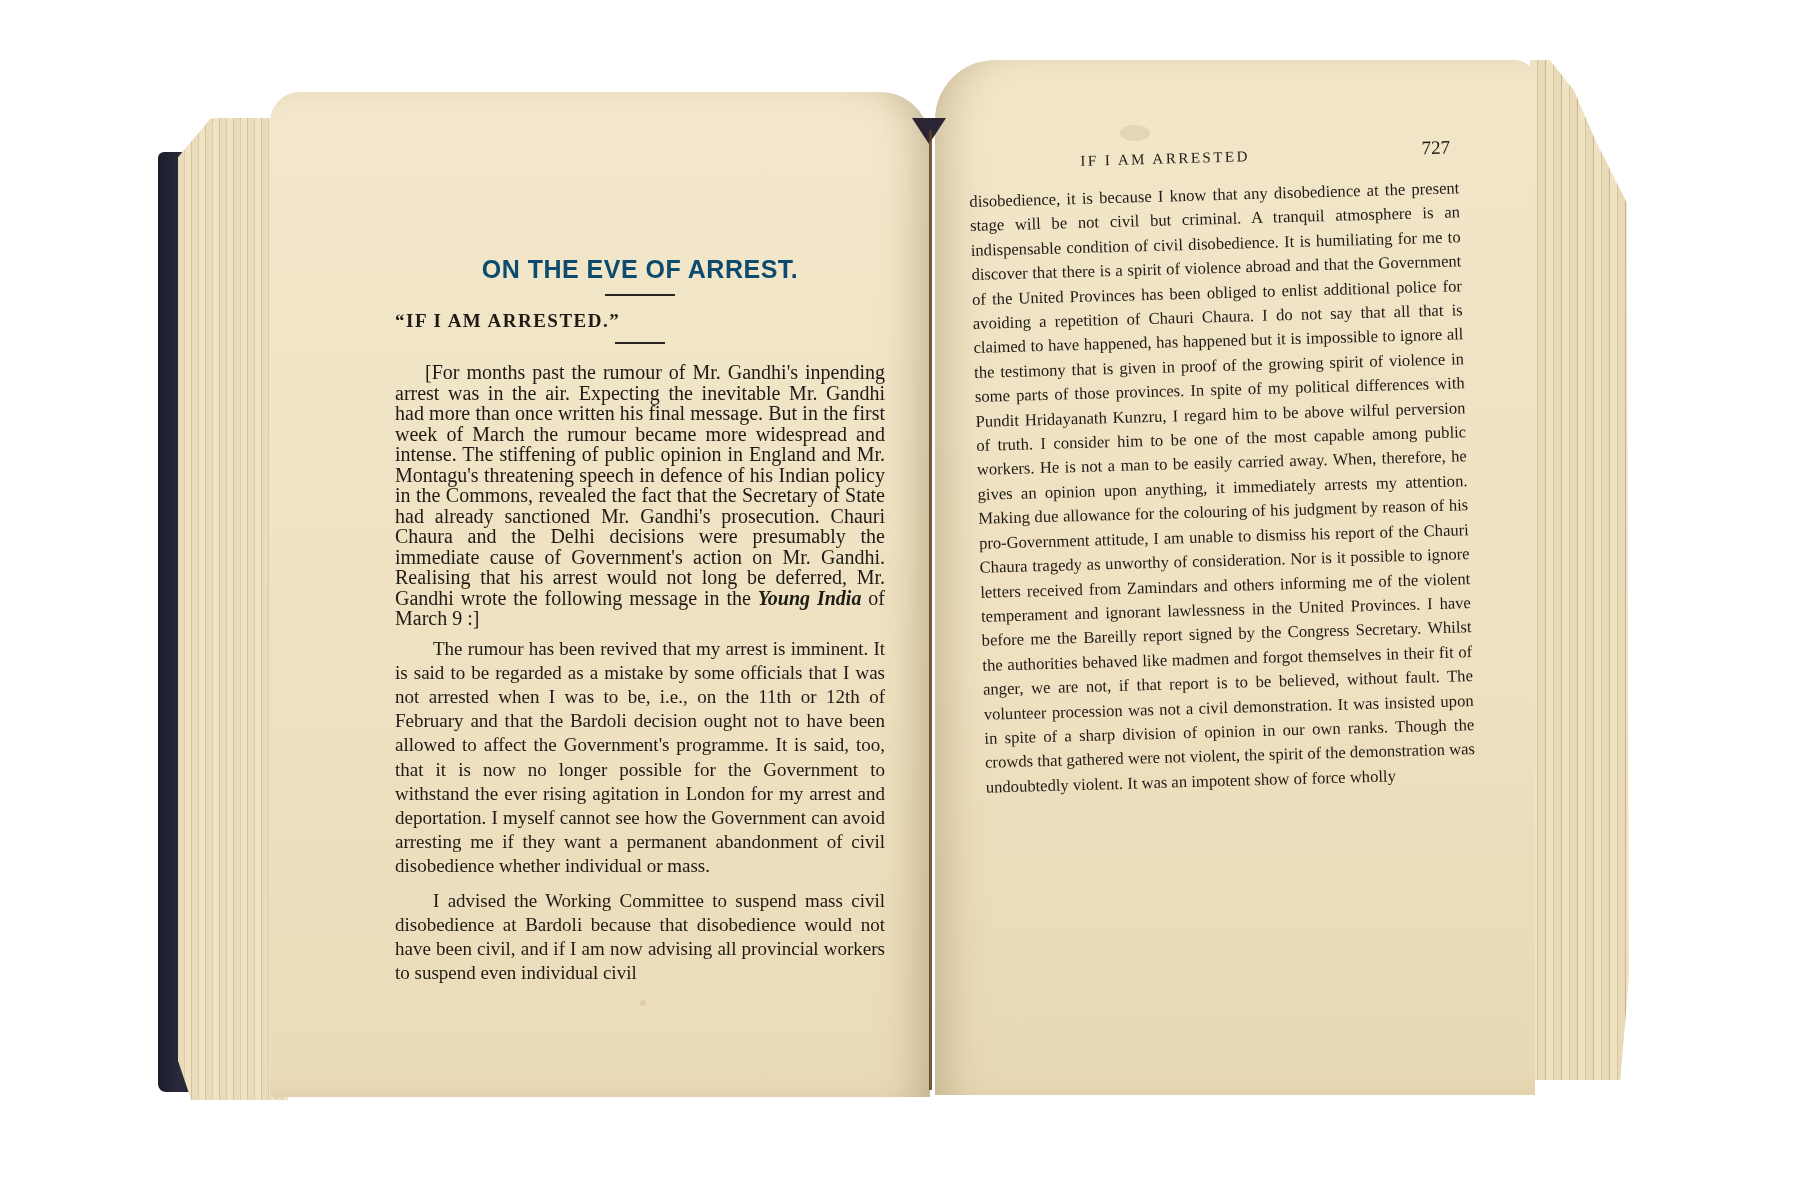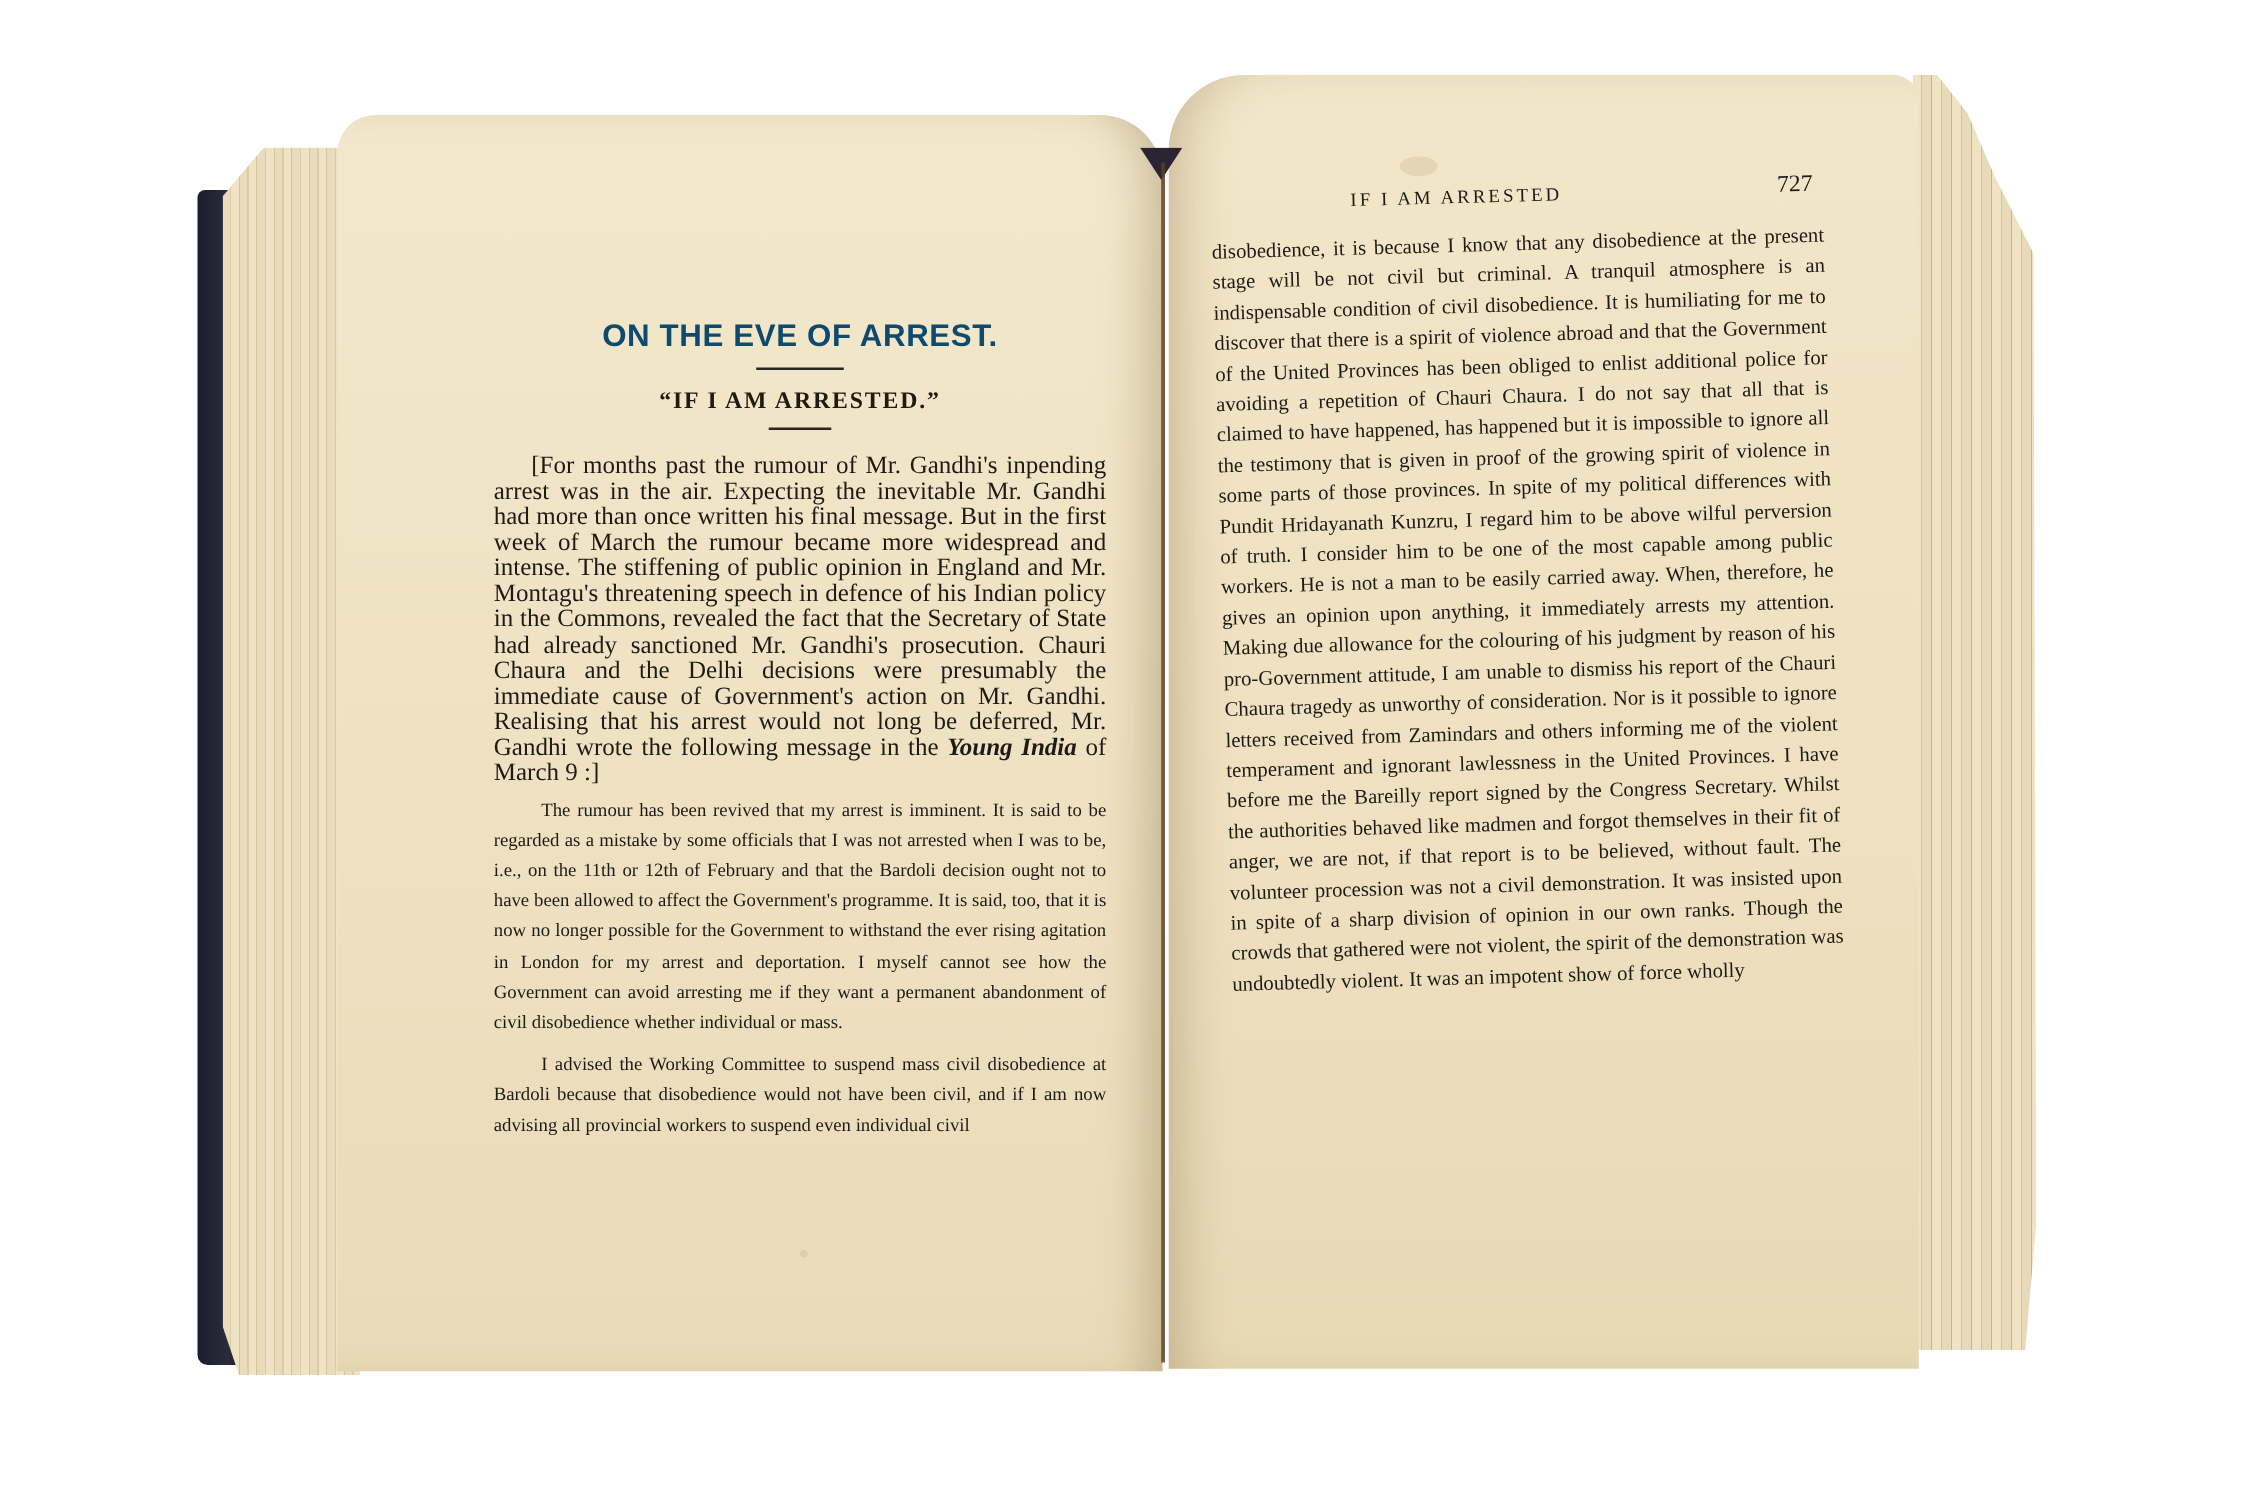--- a/index.html
+++ b/index.html
@@ -59,30 +59,30 @@
   .left-content {
     position: absolute; left: 395px; top: 255px; width: 490px;
   }
   .chapter-title {
     text-align: center; font-family: "Liberation Sans", "DejaVu Sans", sans-serif;
     font-weight: bold; font-size: 25px; letter-spacing: .5px; margin: 0 0 10px 0;
     color: #0c4a6e;
   }
   .rule { width: 70px; height: 2px; background: #2a2520; margin: 0 auto 14px; }
   .subtitle {
-    text-align: center; font-size: 19px; letter-spacing: 1.5px; margin: 0 0 10px 0;
+    text-align: left; font-size: 19px; letter-spacing: 1.5px; margin: 0 0 10px 0;
     font-family: "Liberation Serif", serif;
   }
   .intro {
     font-size: 20px; line-height: 20.5px; text-align: justify; margin: 18px 0 8px 0;
     text-indent: 30px; font-family: "Liberation Serif", serif;
   }
   .intro .ital { font-style: italic; font-weight: bold; }
   .body-para {
-    font-size: 15px; line-height: 24.2px; text-align: justify; margin: 0 0 10px 0;
+    font-size: 19px; line-height: 24.2px; text-align: justify; margin: 0 0 10px 0;
     text-indent: 38px; font-family: "Liberation Serif", serif;
   }
 
   
   .right-content {
     position: absolute; left: 968px; top: 150px; width: 490px;
     transform: rotate(-1.6deg); transform-origin: 0 0;
   }
   .running-head {
     position: relative; height: 40px;

